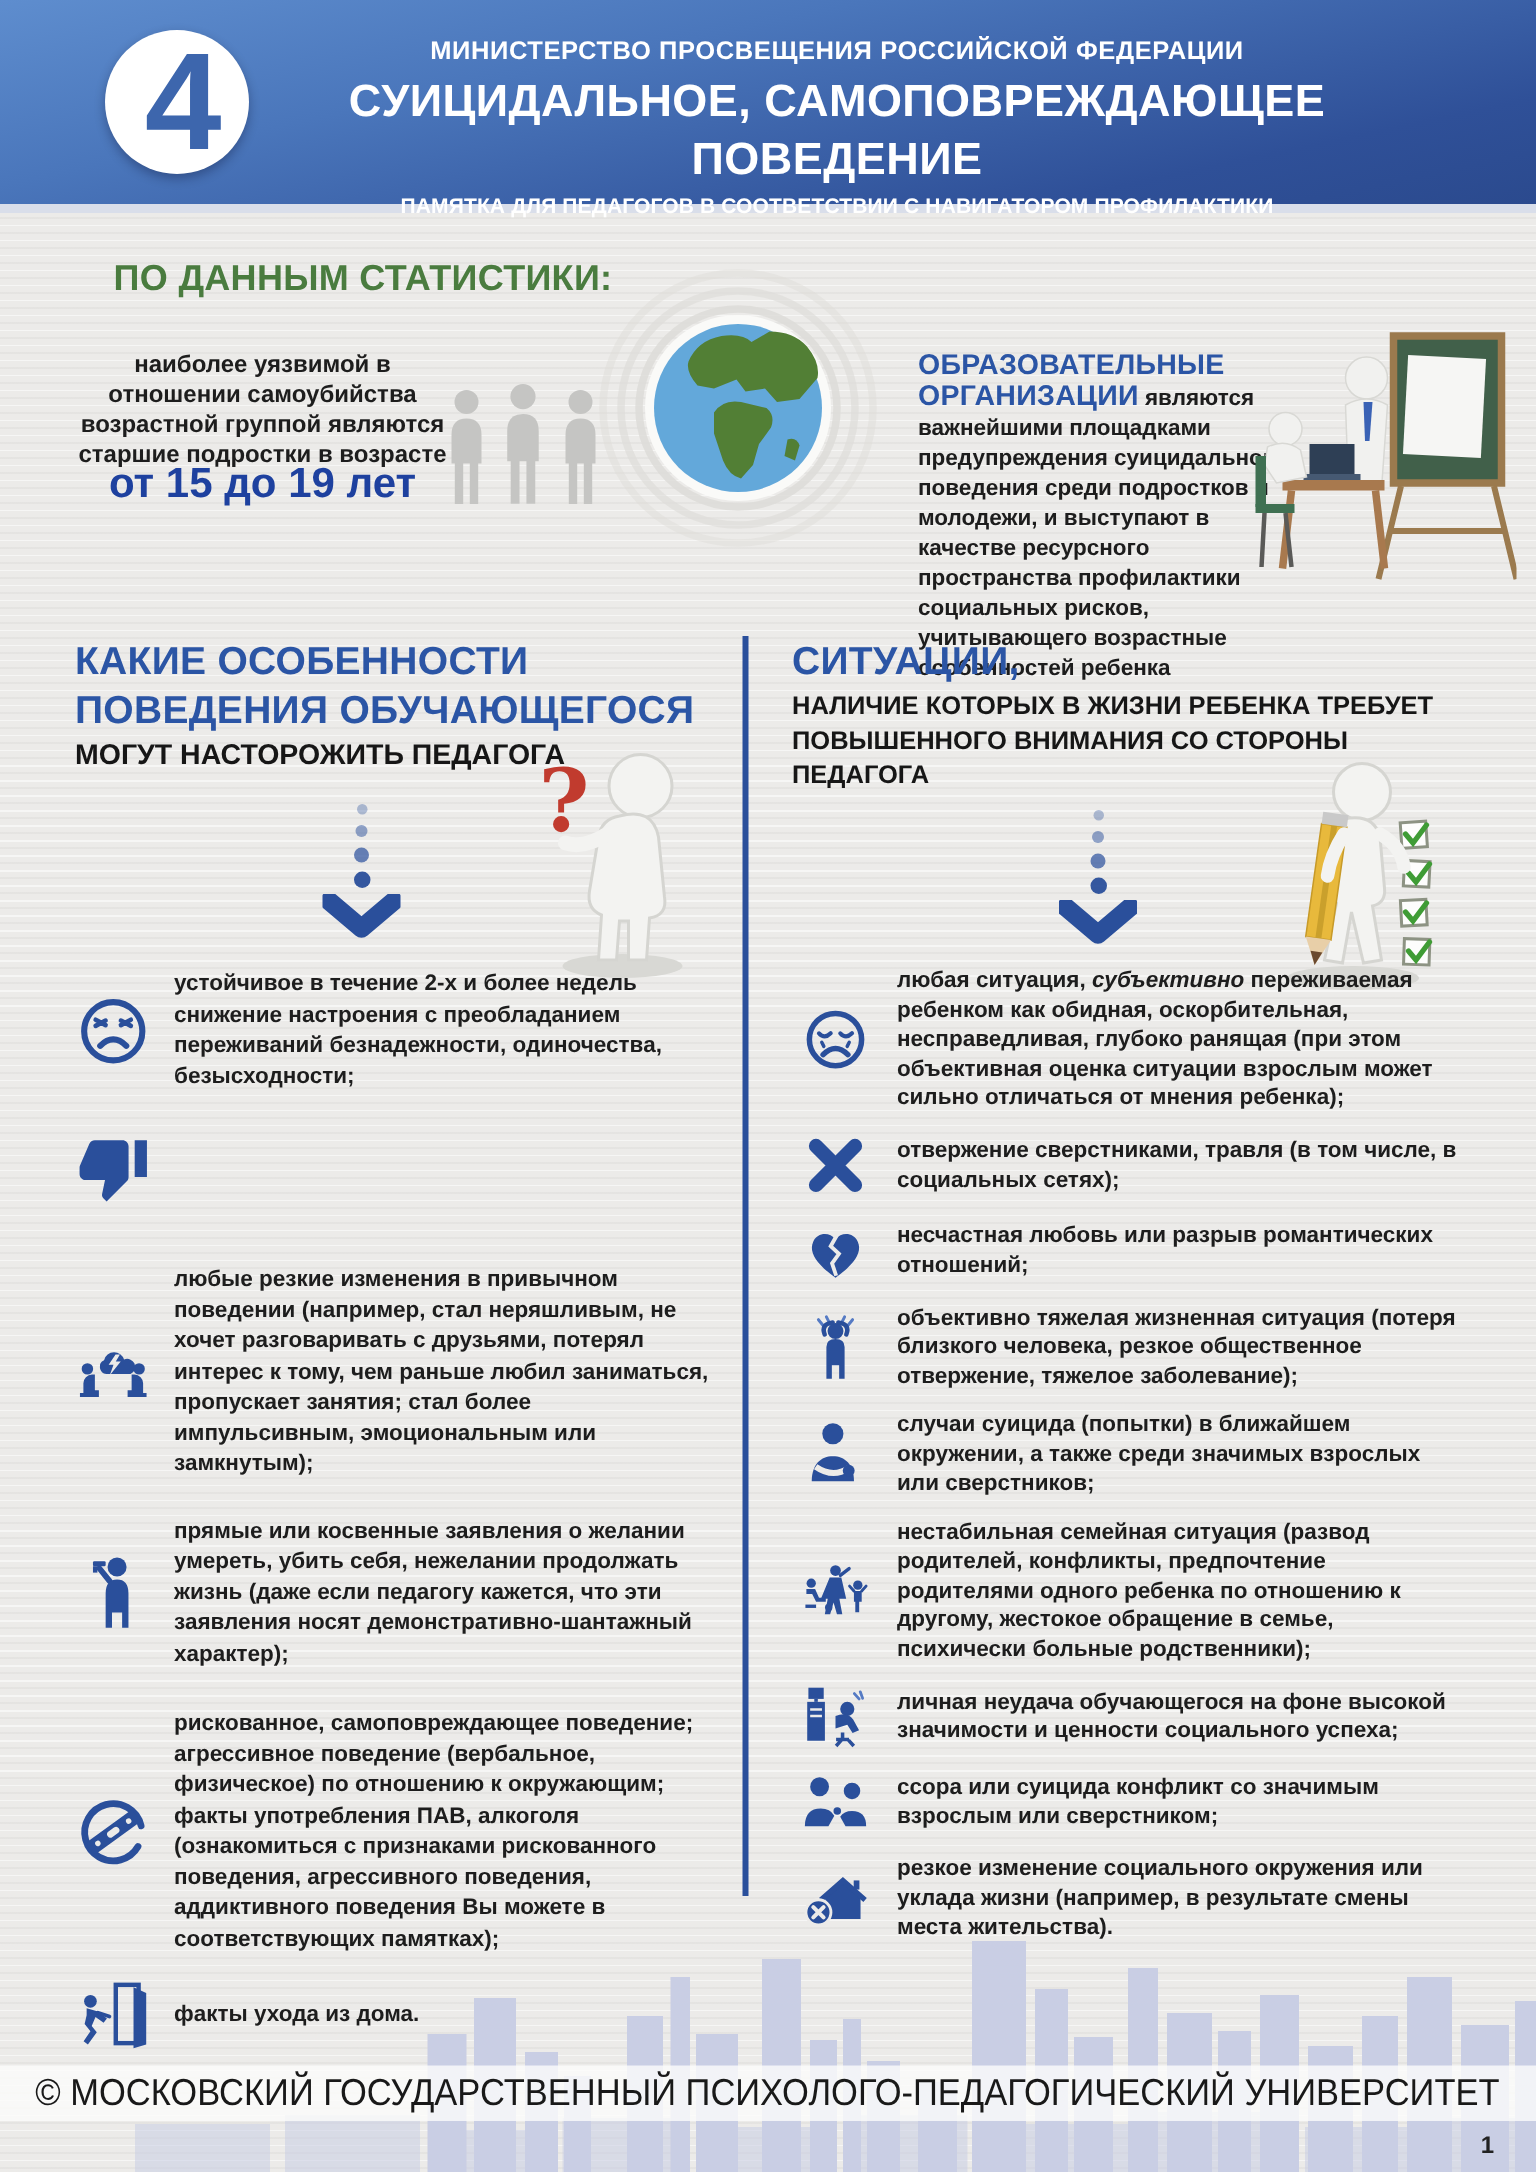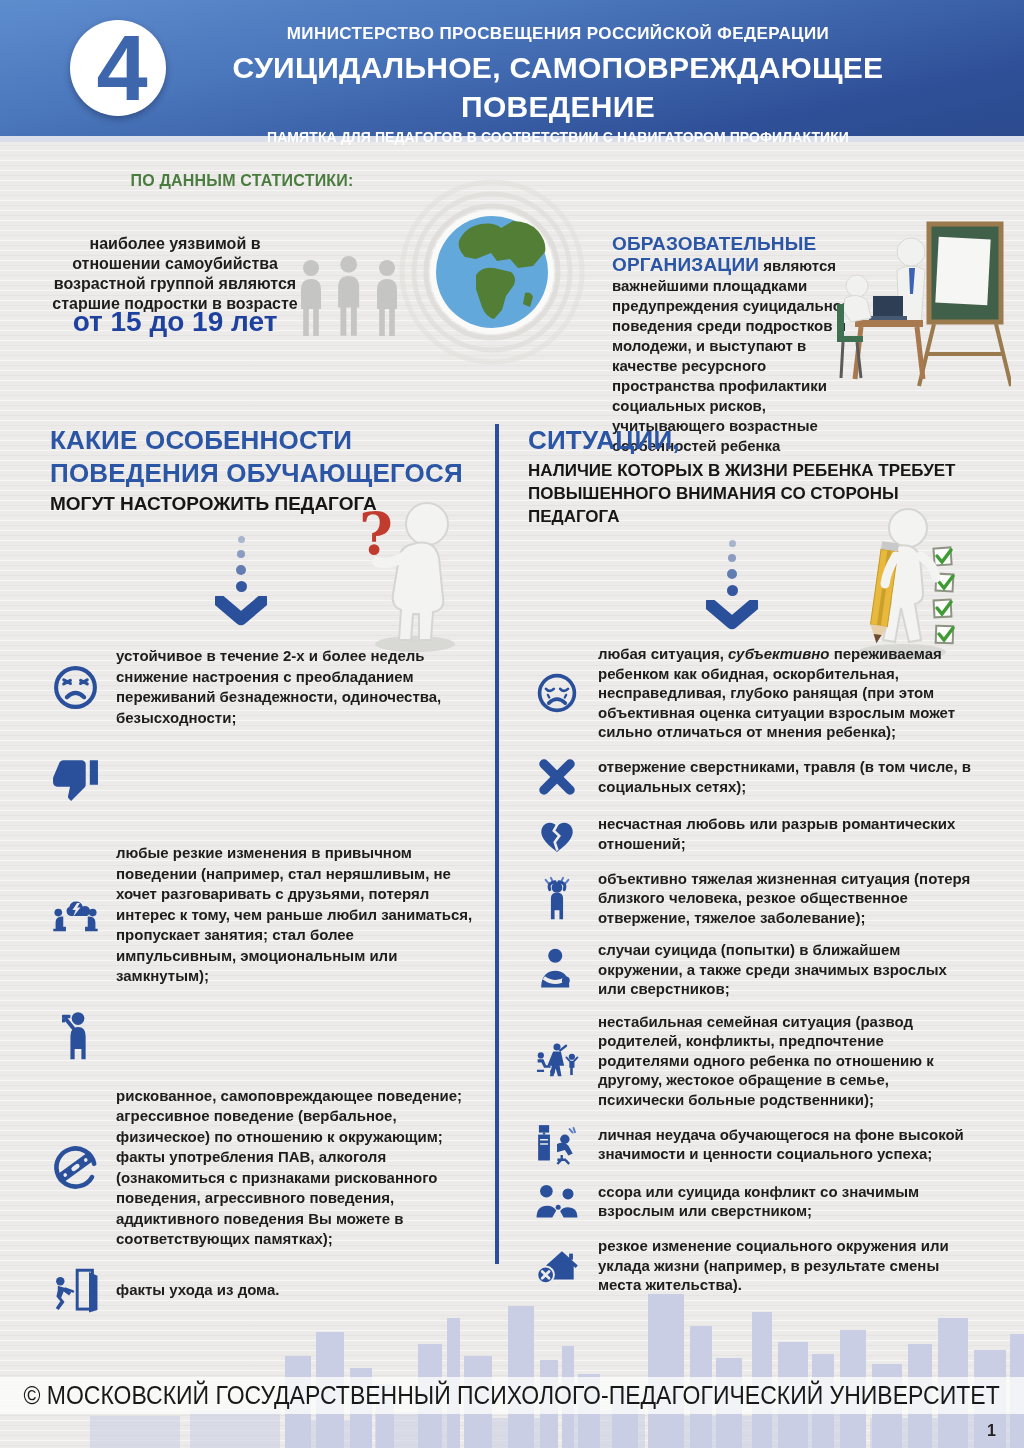--- a/index.html
+++ b/index.html
@@ -19,21 +19,21 @@
     border-bottom:6px solid #d9deea;}
   .header-text{margin-left:150px;width:816px;padding-top:24px}
   .ministry{font-size:17px;font-weight:700;letter-spacing:.4px}
   .title{font-size:30px;font-weight:700;line-height:39px;margin-top:4px;letter-spacing:.3px}
   .subtitle{font-size:14px;font-weight:700;margin-top:3px;letter-spacing:.1px}
   .badge{position:absolute;left:70px;top:20px;width:96px;height:96px;border-radius:50%;
     background:#fff;box-shadow:0 3px 7px rgba(0,0,30,.3)}
   .badge span{position:absolute;left:50%;top:50%;transform:translate(-42%,-50%);
     font-size:92px;font-weight:700;color:#3d66ad;line-height:1}
   
-  .green-h{position:absolute;color:var(--green);font-size:16px;font-weight:700;text-align:center;letter-spacing:.2px}
+  .green-h{position:absolute;color:var(--green);font-size:24px;font-weight:700;text-align:center;letter-spacing:.2px}
   .stats-h{left:62px;top:172px;width:360px}
   .research-h{left:550px;top:170px;width:420px;line-height:27px}
   .stats-text{position:absolute;left:52px;top:234px;width:246px;font-size:16px;font-weight:700;
     text-align:center;line-height:20px;color:#1d1d1d}
   .stats-highlight{position:absolute;left:52px;top:306px;width:246px;text-align:center;
     font-size:28px;font-weight:700;color:var(--highlight)}
   .people{position:absolute;left:294px;top:256px}
   .globe{position:absolute;left:397px;top:177px}
   .research-text{position:absolute;left:612px;top:234px;width:260px;font-size:15px;font-weight:700;
     line-height:20px;color:#1d1d1d}
@@ -272,20 +272,21 @@
       <li class="item">
         <span class="item-icon">
           <svg viewBox="0 0 40 58">
             <rect x="4" y="4.5" width="10" height="4" rx="1" fill="currentColor"></rect>
             <rect x="4" y="8.5" width="3.5" height="5" fill="currentColor"></rect>
             <circle cx="23" cy="9" r="7.5" fill="currentColor"></circle>
             <path d="M17 20L9 10" stroke="currentColor" stroke-width="4.5" stroke-linecap="round"></path>
             <path fill="currentColor" d="M14 30Q14 19 23 19Q32 19 32 30L32 57L27 57L27 45L19 45L19 57L14 57Z"></path>
           </svg>
         </span>
+        <span class="item-text">прямые или косвенные заявления о желании умереть, убить себя, нежелании продолжать жизнь (даже если педагогу кажется, что эти заявления носят демонстративно-шантажный характер);</span>
       </li>
       <li class="item">
         <span class="item-icon">
           <svg viewBox="0 0 54 54">
             <circle cx="27" cy="27" r="21" fill="none" stroke="currentColor" stroke-width="5" stroke-dasharray="116 16" stroke-linecap="round" transform="rotate(30 27 27)"></circle>
             <g transform="rotate(-36 27 27)">
               <rect x="6" y="21.5" width="42" height="11" rx="2.5" fill="currentColor"></rect>
               <circle cx="13" cy="27" r="2" fill="var(--bg,#ecebe9)"></circle>
               <circle cx="41" cy="27" r="2" fill="var(--bg,#ecebe9)"></circle>
               <rect x="22" y="24.5" width="10" height="5" rx="2.5" fill="var(--bg,#ecebe9)"></rect>

